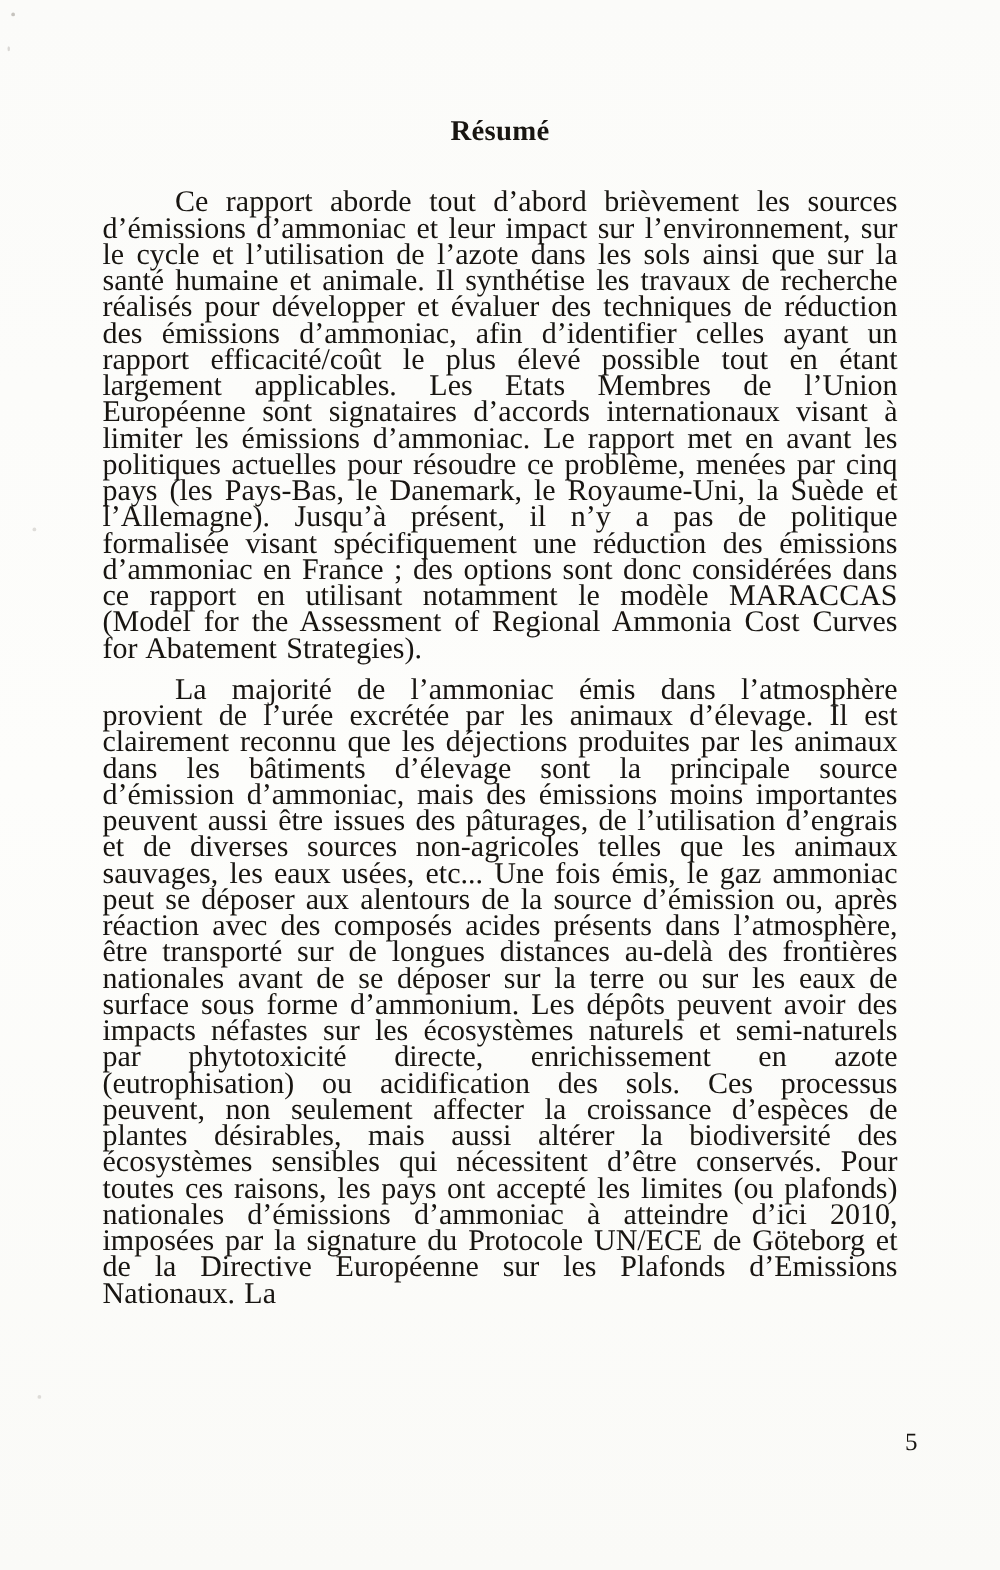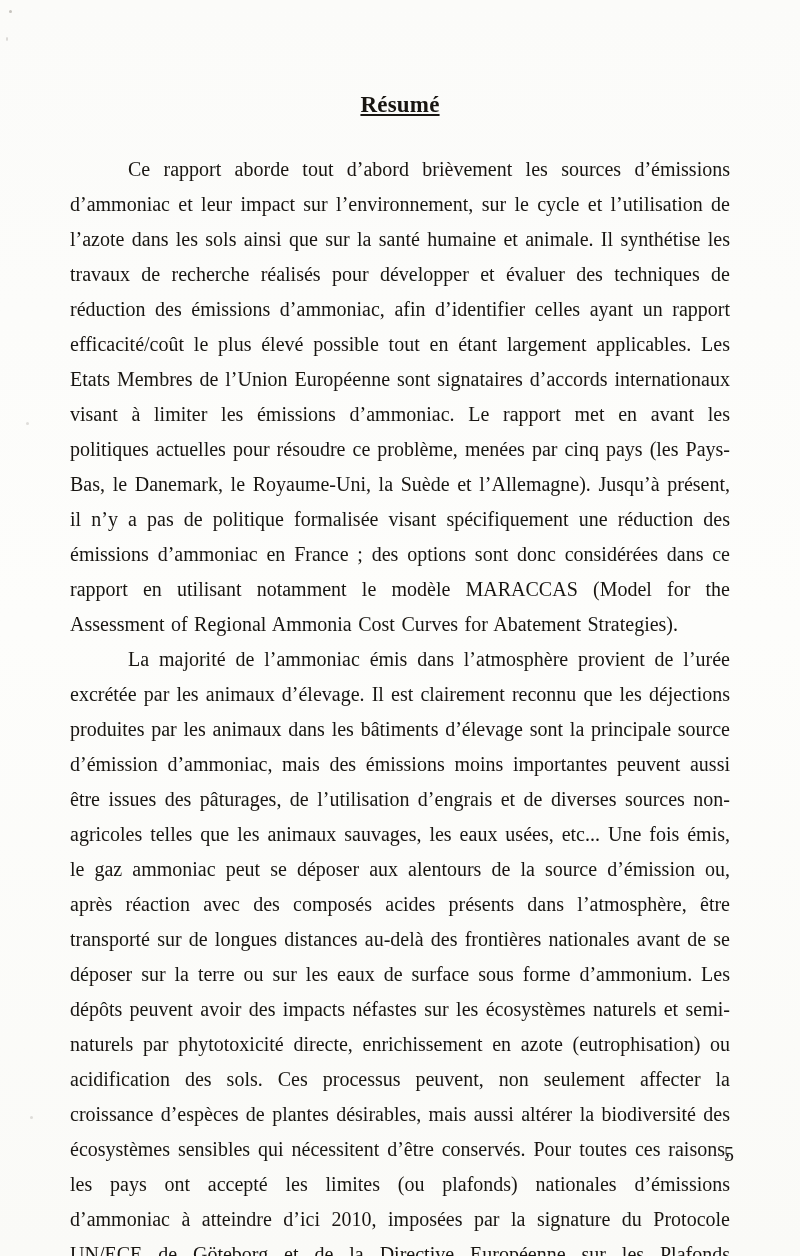--- a/index.html
+++ b/index.html
@@ -25,28 +25,27 @@
     left: 70px;
     top: 92px;
     width: 660px;
   }
   .title {
     text-align: center;
     font-weight: bold;
     font-size: 23px;
     margin: 0 0 34px 0;
     letter-spacing: 0.2px;
-    text-decoration: underline;
   }
   .para {
-    font-size: 20px;
-    line-height: 35px;
+    font-size: 24px;
+    line-height: 21px;
     text-align: justify;
     text-indent: 58px;
-    margin: 0;
+    margin: 12px;
     word-spacing: 1.5px;
   }
   .page-number {
     position: absolute;
     right: 66px;
     bottom: 90px;
     font-size: 20px;
   }
   .speck {
     position: absolute;

